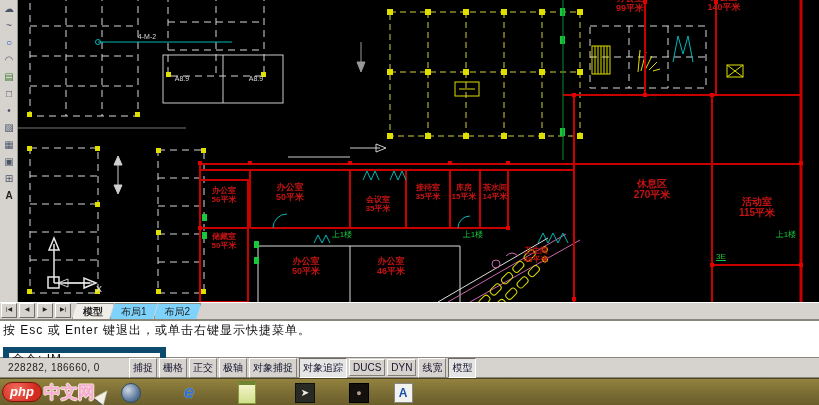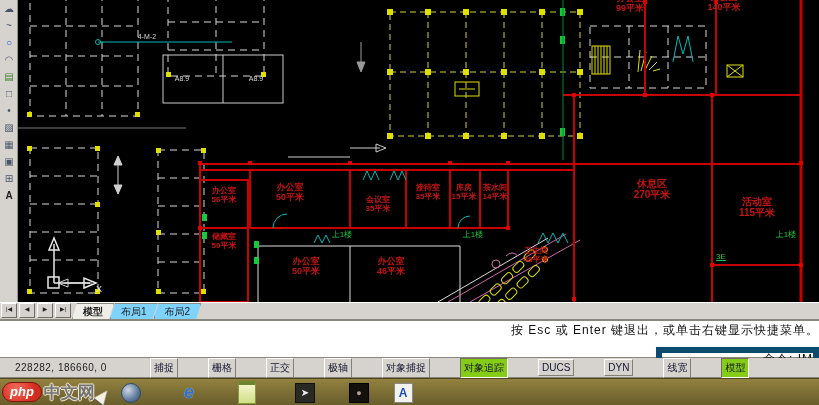--- a/index.html
+++ b/index.html
@@ -28,47 +28,47 @@
           border-top:1px solid #fff;box-sizing:border-box;display:flex;align-items:flex-end;font-size:10px;}
   .tnav{width:14px;height:13px;margin:0 1px 1px 1px;background:#d6d3ce;border:1px solid #8a877f;
         border-color:#fff #6f6c65 #6f6c65 #fff;font-size:6px;line-height:11px;text-align:center;color:#222;}
   .tab{height:15px;line-height:15px;padding:0 10px;margin-right:-4px;color:#222;
        clip-path:polygon(5px 0,100% 0,calc(100% - 5px) 100%,0 100%);
        background:#7dd3fc;border:1px solid #8a877f;border-bottom:none;}
   .tab.active{background:#efeee9;font-weight:bold;z-index:2;}
   
   .cmd{position:absolute;left:0;top:319px;width:819px;height:39px;background:#fff;
        border-top:2px solid #8a877f;border-bottom:1px solid #8a877f;box-sizing:border-box;
-       font-size:12px;color:#111;padding:2px 0 0 3px;text-align:right;}
+       font-size:12px;color:#111;padding:2px 0 0 3px;}
   .cmd .l1{height:16px;line-height:15px;letter-spacing:1px;}
   .annot{display:inline-block;border:6px solid #0c4a6e;width:148px;height:14px;line-height:13px;
          margin-top:8px;padding-left:3px;letter-spacing:1px;}
   
   .status{position:absolute;left:0;top:358px;width:819px;height:20px;background:#d6d3ce;
           display:flex;align-items:center;font-size:10px;color:#14142e;
           border-bottom:1px solid #8a877f;box-sizing:border-box;}
-  .coords{width:120px;padding-left:15px;letter-spacing:.5px;color:#222;}
-  .sbtn{padding:2px 3px;margin:0 15px;border:1px solid;border-color:#fff #827f77 #827f77 #fff;background:#d6d3ce;}
-  .sbtn.pressed{border-color:#6f6c65 #fff #fff #6f6c65;background:#84cc16;}
+  .coords{width:120px;padding-left:8px;letter-spacing:.5px;color:#222;}
+  .sbtn{padding:2px 3px;margin:0 1px;border:1px solid;border-color:#fff #827f77 #827f77 #fff;background:#d6d3ce;}
+  .sbtn.pressed{border-color:#6f6c65 #fff #fff #6f6c65;background:#e5e5e5;}
   
   .taskbar{position:absolute;left:0;top:378px;width:819px;height:27px;
            background:linear-gradient(#93823f,#7a6c33 55%,#6a5e2b);border-top:1px solid #4d4520;box-sizing:border-box;}
   .qicon{position:absolute;top:382px;width:22px;height:21px;display:flex;align-items:center;justify-content:center;}
   .icon-globe{width:18px;height:18px;border-radius:50%;background:radial-gradient(circle at 6px 6px,#cfd8e2,#5d7a9c 60%,#33506e);border:1px solid #2e4a66;}
   .icon-ie{font-size:18px;font-weight:bold;font-style:italic;color:#2f6fd0;text-shadow:0 0 1px #cfe0ff;}
   .icon-notepad{width:16px;height:18px;background:linear-gradient(#f3f3c9,#cfe08a);border:1px solid #8a9a3a;border-top:4px solid #6f8430;}
   .icon-pointer{width:18px;height:18px;background:#2a2a24;border:1px solid #111;color:#eee;font-size:10px;display:flex;align-items:center;justify-content:center;transform:none;}
   .icon-media{width:18px;height:18px;background:#14100e;border:1px solid #000;color:#b5a08c;font-size:9px;display:flex;align-items:center;justify-content:center;}
   .icon-acad{width:17px;height:18px;background:#f2f2ee;border:1px solid #888;color:#1b4fae;font-weight:bold;font-size:12px;display:flex;align-items:center;justify-content:center;}
   
   .wm{position:absolute;left:2px;top:379px;height:26px;display:flex;align-items:center;z-index:5;}
   .wm-badge{background:radial-gradient(circle at 35% 30%,#f06a5a,#d42b20 70%);border:1px solid #7c140d;
             border-radius:11px;color:#fff;font-weight:bold;font-style:italic;font-size:13px;
             padding:1px 7px 2px 7px;margin-right:2px;}
-  .wm-text{font-size:17px;font-weight:bold;color:#737373;
+  .wm-text{font-size:17px;font-weight:bold;color:#f9a8d4;
            text-shadow:1px 0 0 #efe7d0,-1px 0 0 #efe7d0,0 1px 0 #efe7d0,0 -1px 0 #efe7d0;}
   .wm-arrow{width:0;height:0;border-left:6px solid transparent;border-right:6px solid transparent;
             border-bottom:14px solid #f4f0e4;transform:rotate(38deg);margin:8px 0 0 2px;
             filter:drop-shadow(1px 1px 0 #555);}
 </style>
 </head>
 <body>
 
 <div id="screen">
 

